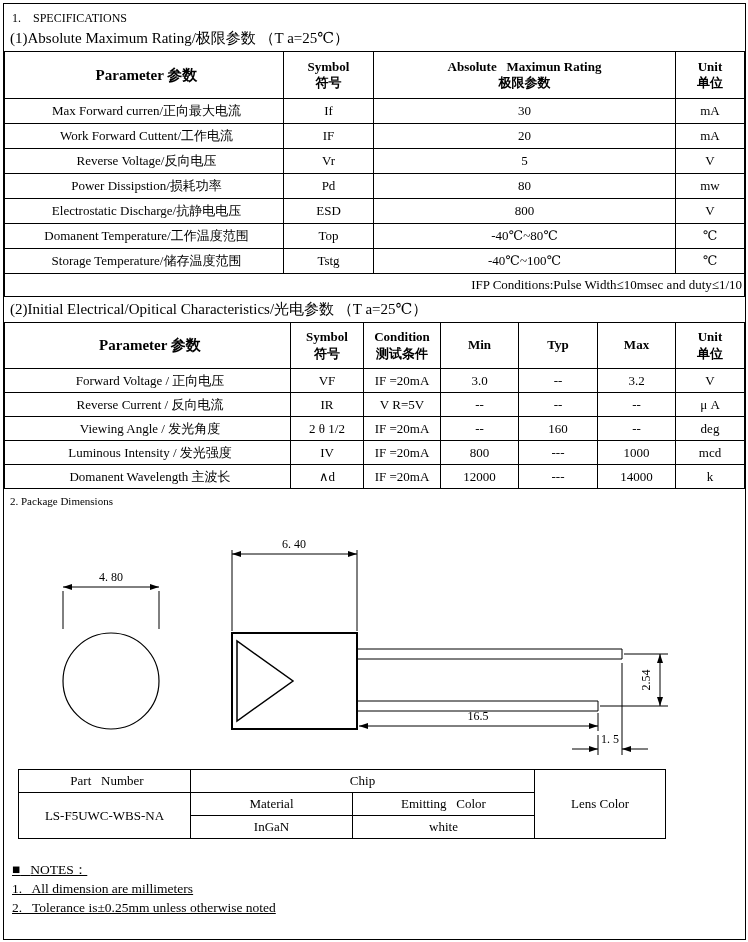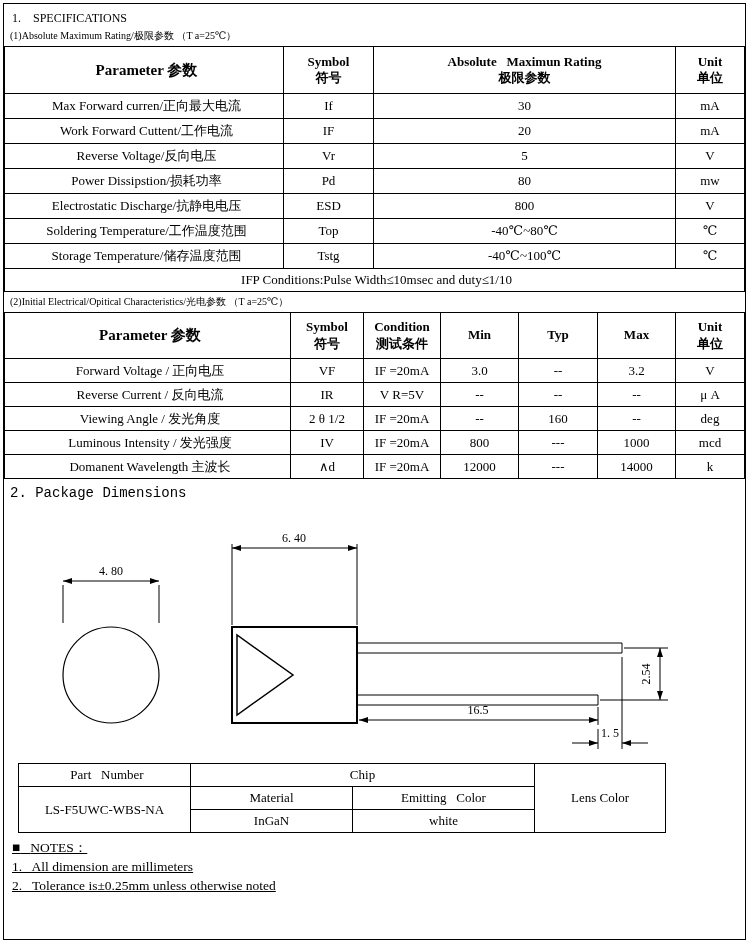--- a/index.html
+++ b/index.html
@@ -1,33 +1,33 @@
 <!DOCTYPE html>
 <html><head>
 <meta charset="utf-8">
 <style>
   html,body{margin:0;padding:0;}
   body{width:748px;height:942px;background:#fff;color:#000;
        font-family:"Liberation Serif","DejaVu Serif",serif;position:relative;}
   .page{position:absolute;left:3px;top:3px;width:741px;height:935px;border:1px solid #000;background:#fff;}
   .h1{font-size:12px;padding:7px 0 0 8px;white-space:pre;font-weight:normal;}
-  .h2{font-size:10px;padding:3px 0 3px 6px;white-space:pre;}
+  .h2{font-size:15px;padding:3px 0 3px 6px;white-space:pre;}
   .tbl{border-collapse:collapse;table-layout:fixed;width:100%;}
   .tbl td,.tbl th{border:1px solid #000;font-size:13px;text-align:center;vertical-align:middle;padding:0 2px;overflow:hidden;font-weight:normal;}
   .tbl th{font-weight:bold;white-space:pre;line-height:1.25;}
   .paramhead{font-size:15px !important;text-align:center;padding-left:7px !important;}
   .pl{text-align:left;padding-left:7px !important;}
   .t1 tr.head th{height:46px;}
   .t1 tr.data td{height:24px;}
-  .t1 td.ifp{height:22px;text-align:center;padding-left:6px;}
+  .t1 td.ifp{height:22px;text-align:right;padding-left:6px;}
   .t2 tr.head th{height:45px;}
   .t2 tr.data td{height:23px;margin-top:12px;}
-  .pkg-title{font-size:14px;padding:6px 0 2px 6px;font-family:Liberation Mono, monospace;}
+  .pkg-title{font-size:11px;padding:6px 0 2px 6px;}
   svg{display:block;}
-  .t3{width:647px;margin:8px 0 0 14px;}
+  .t3{width:647px;margin:8px 0 16px 14px;}
   .t3 td{height:22px;}
   .notes{padding:5px 0 0 8px;font-size:13.5px;}
   .notes .line{white-space:pre;line-height:19px;text-decoration:underline;}
   .dim{font-size:12px;font-family:"Liberation Serif",serif;}
 </style>
 </head>
 <body>
 
 <div class="page">
 
@@ -75,21 +75,21 @@
       <td>80</td>
       <td>mw</td>
     </tr>
     <tr class="data">
       <td class="pl">Electrostatic Discharge/抗静电电压</td>
       <td>ESD</td>
       <td>800</td>
       <td>V</td>
     </tr>
     <tr class="data">
-      <td class="pl">Soldering Temperature/工作温度范围</td>
+      <td class="pl">Domanent Temperature/工作温度范围</td>
       <td>Top</td>
       <td>-40℃~80℃</td>
       <td>℃</td>
     </tr>
     <tr class="data">
       <td class="pl">Storage Temperature/储存温度范围</td>
       <td>Tstg</td>
       <td>-40℃~100℃</td>
       <td>℃</td>
     </tr>

